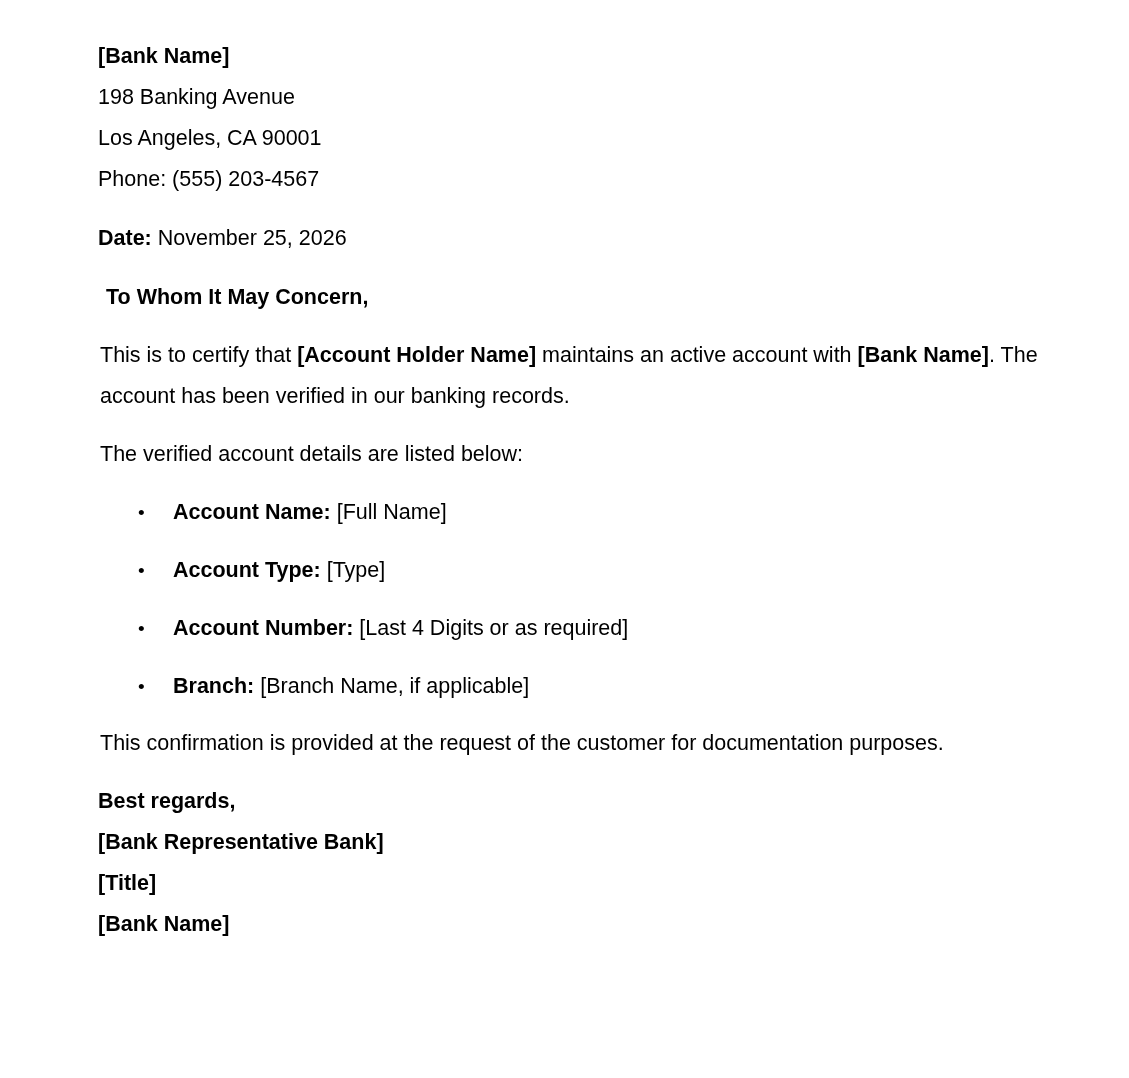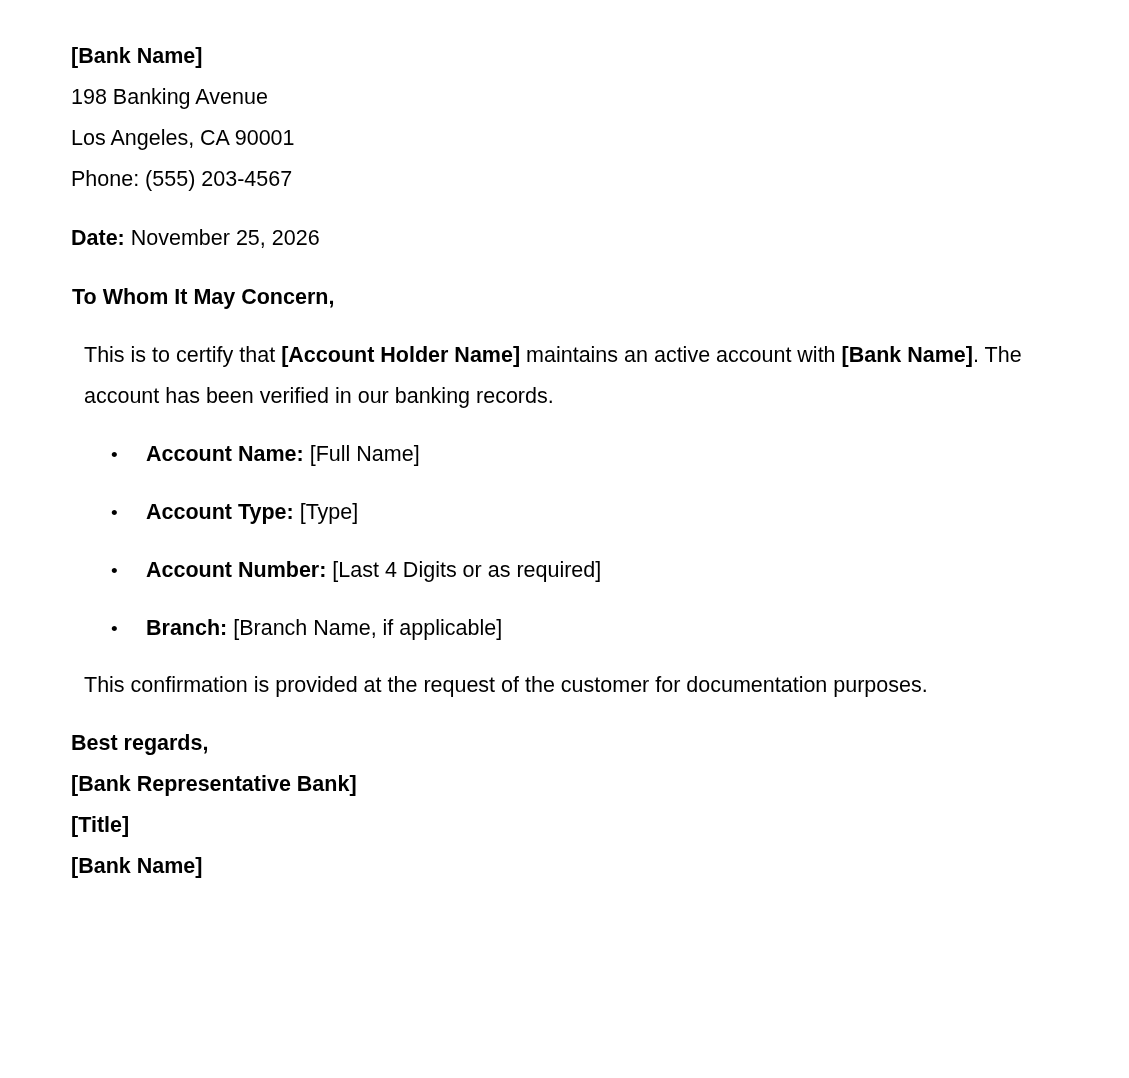--- a/index.html
+++ b/index.html
@@ -13,44 +13,44 @@
     height: 1078px;
     font-family: "Liberation Sans", sans-serif;
     color: #000000;
     overflow: hidden;
   }
   .page {
     box-sizing: border-box;
     width: 1129px;
     height: 1078px;
     background: #ffffff;
-    padding: 36px 70px 0 71px;
+    padding: 36px 70px 0 98px;
   }
   .doc {
     font-size: 21.5px;
     line-height: 41px;
   }
   .letterhead {
     margin: 0 0 18px 0;
   }
   .letterhead .line {
     white-space: nowrap;
   }
   .bold {
     font-weight: bold;
   }
   .field-line {
     margin: 0 0 18px 0;
   }
   .salutation {
-    margin: 0 0 17px 1px;
+    margin: 0 0 17px 8px;
     font-weight: bold;
   }
   p.para {
-    margin: 0 0 17px 13px;
+    margin: 0 0 17px 2px;
     max-width: 945px;
   }
   ul.details {
     list-style: none;
     margin: 0 0 16px 0;
     padding: 0;
   }
   ul.details li {
     position: relative;
     padding-left: 75px;
@@ -87,20 +87,21 @@
       <div class="line">Phone: (555) 203-4567</div>
     </div>
 
     <div class="field-line"><span class="bold">Date:</span> <span>November 25, 2026</span></div>
 
 
     <div class="salutation">To Whom It May Concern,</div>
 
     <p class="para"><span>This is to certify that </span><span class="bold">[Account Holder Name]</span><span> maintains an active account with </span><span class="bold">[Bank Name]</span><span>. The account has been verified in our banking records.</span></p>
 
+    <p class="para">The verified account details are listed below:</p>
 
     <ul class="details">
       <li>
         <span class="bullet">•</span>
         <span class="bold">Account Name:</span>
         <span>[Full Name]</span>
       </li>
       <li>
         <span class="bullet">•</span>
         <span class="bold">Account Type:</span>

